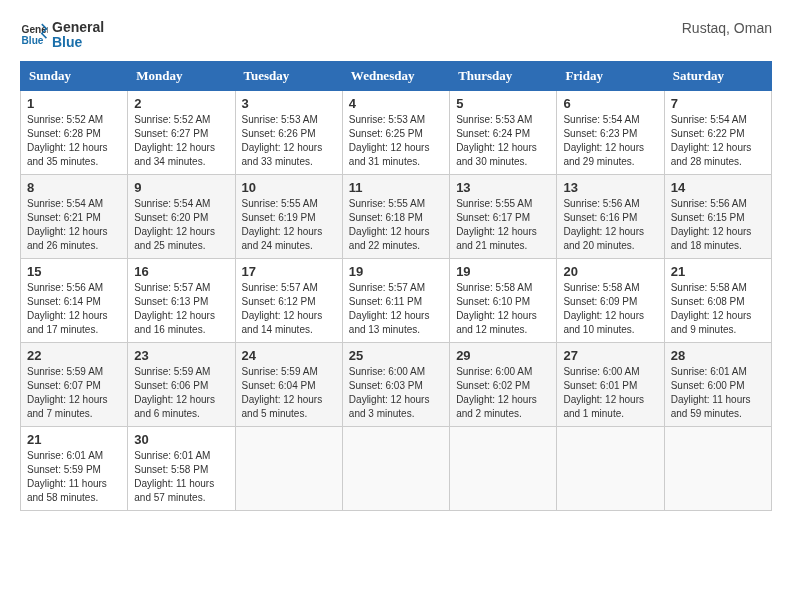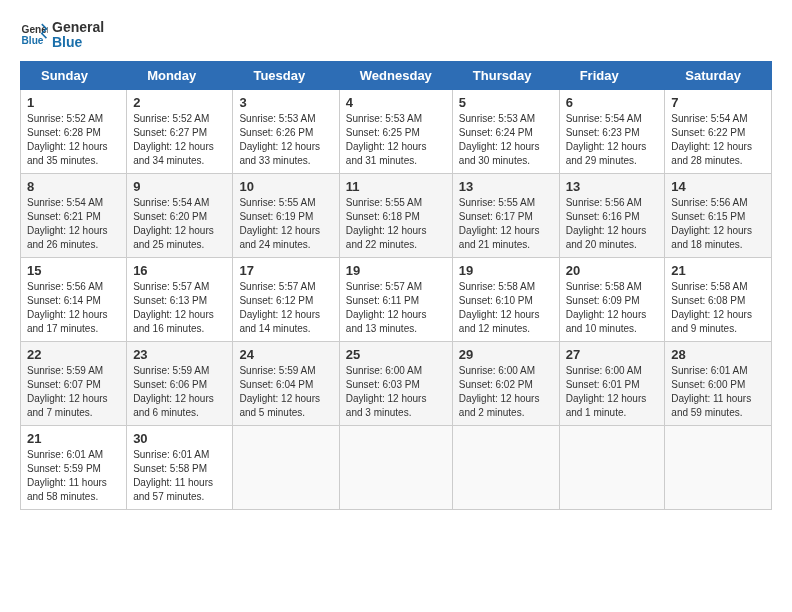--- a/index.html
+++ b/index.html
@@ -39,23 +39,24 @@
     }
     .calendar {
       width: 100%;
       border-collapse: collapse;
     }
     .calendar th {
       background-color: #2d6db5;
       color: white;
       font-size: 13px;
       font-weight: bold;
-      padding: 6px 20px;
+      padding: 6px 8px;
       text-align: left;
       border: 1px solid #2d6db5;
+      font-family: Liberation Serif, serif;
     }
     .calendar td {
       border: 1px solid #ccc;
       vertical-align: top;
       padding: 5px 6px;
       font-size: 10px;
       color: #333;
       width: calc(100% / 7);
       background: #fff;
       min-height: 80px;
@@ -87,20 +88,21 @@
       <text x="2" y="16" font-size="13" font-weight="bold" fill="#333">General</text>
       <text x="2" y="30" font-size="13" font-weight="bold" fill="#1a6faa">Blue</text>
       <path d="M28 4 L34 10 L28 16 L34 22" stroke="#1a6faa" stroke-width="2" fill="none"></path>
     </svg>
     <div>
       <div style="font-size:14px;font-weight:bold;color:#333;line-height:1.1;">General</div>
       <div style="font-size:14px;font-weight:bold;color:#1a6faa;line-height:1.1;">Blue</div>
     </div>
   </div>
   <div class="title-area">
+    <div class="location">Rustaq, Oman</div>
   </div>
 </div>
 
 <table class="calendar">
   <thead>
     <tr>
       <th>Sunday</th>
       <th>Monday</th>
       <th>Tuesday</th>
       <th>Wednesday</th>

